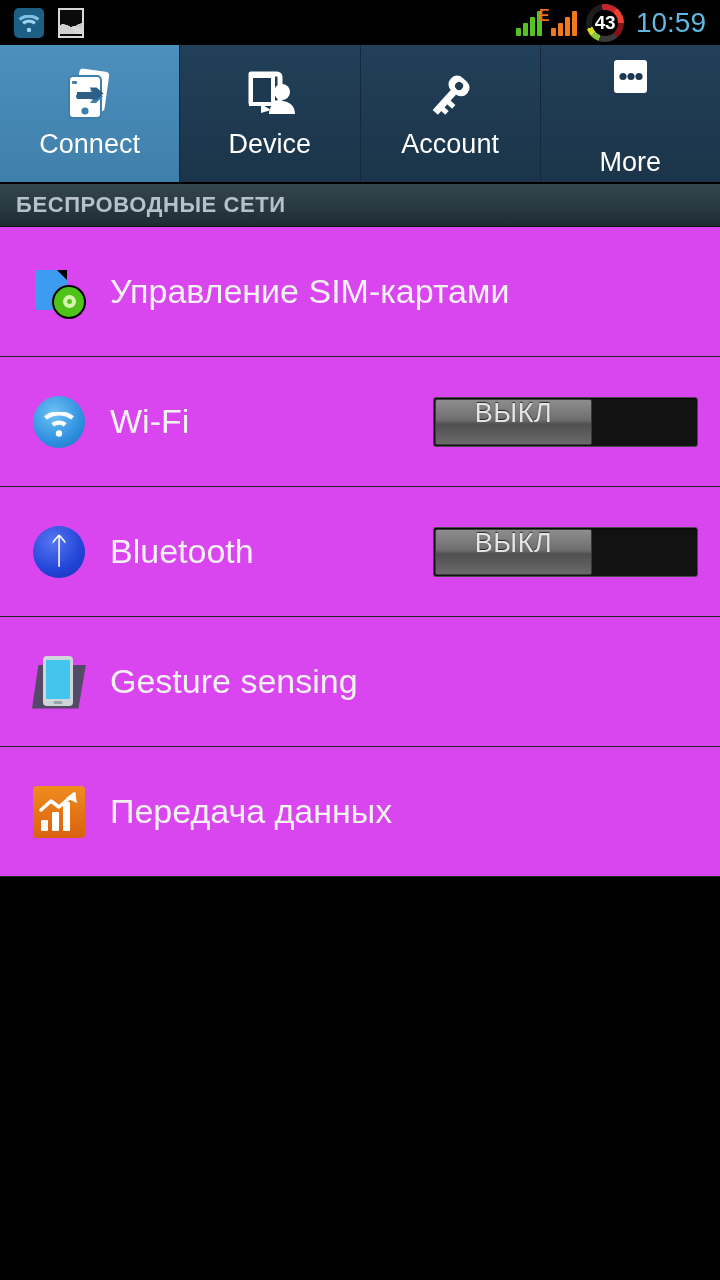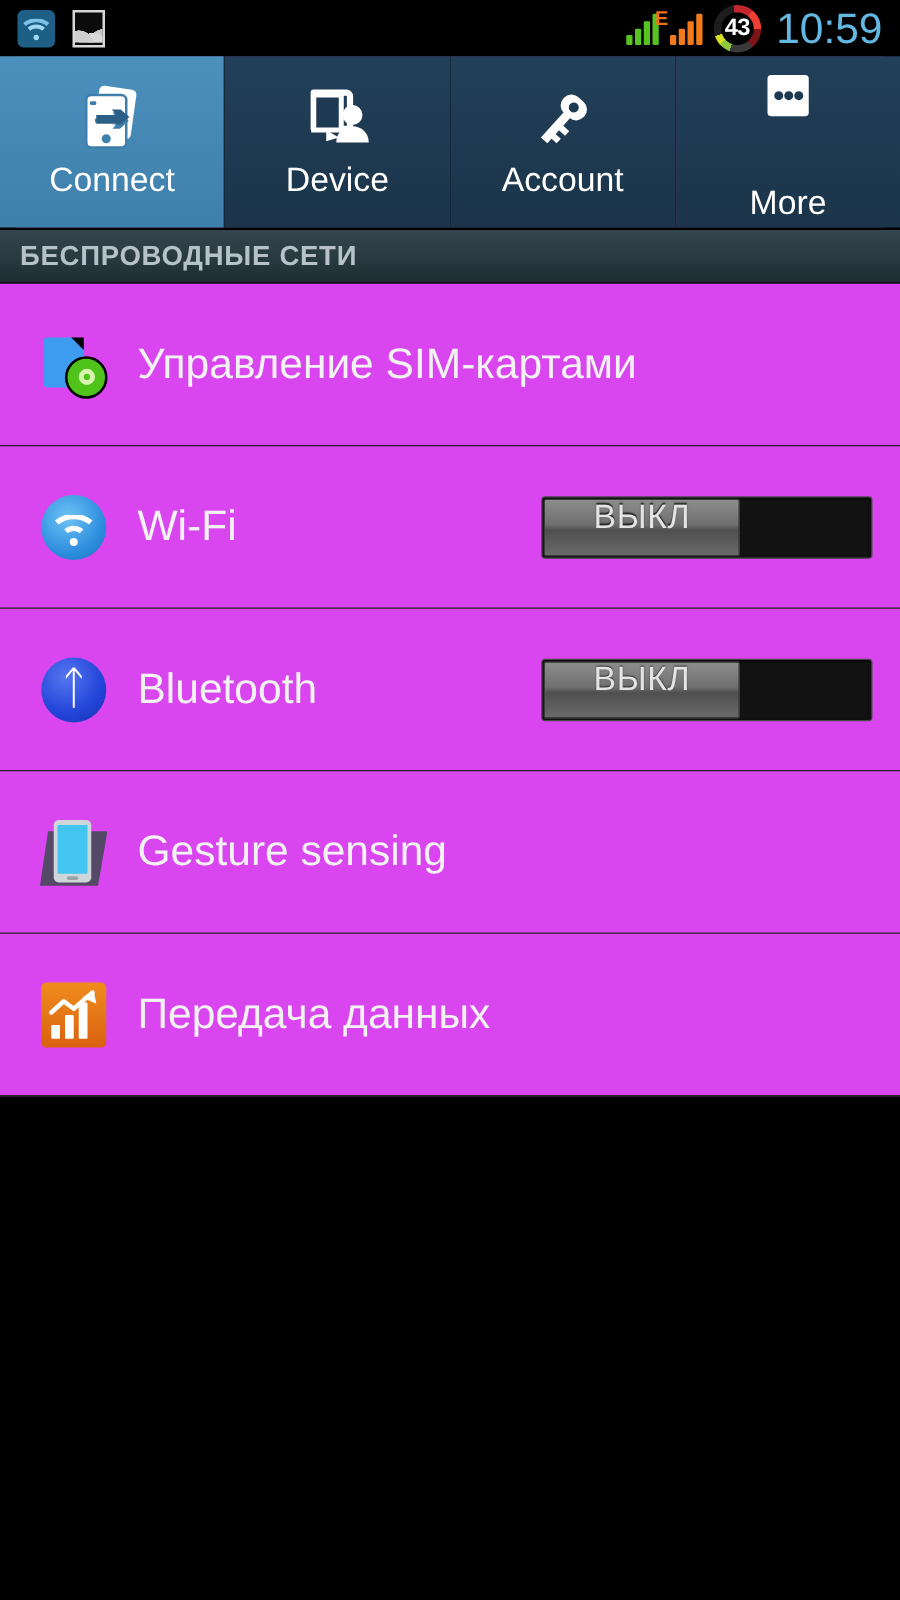--- a/index.html
+++ b/index.html
@@ -83,33 +83,32 @@
     background:#000;
   }
   .battery-num{
     position:relative;
     color:#fff; font-size:19px; font-weight:bold; line-height:1;
     letter-spacing:-0.5px;
   }
 
   .clock{
     color:#62b8e0;
-    font-size:34px;
+    font-size:28px;
     line-height:1;
     letter-spacing:0px;
     margin-left:3px;
   }
 
   
   .tabbar{
     display:flex;
     height:139px;
-    background:#701a75;
+    background:#f0abfc;
     border-bottom:2px solid #000;
-    border-radius:16px;
   }
   .tab{
     flex:1;
     display:flex;
     flex-direction:column;
     align-items:center;
     justify-content:center;
     gap:4px;
     background:linear-gradient(180deg,#22405a 0%, #1b3449 100%);
     border-right:1px solid #16293a;

